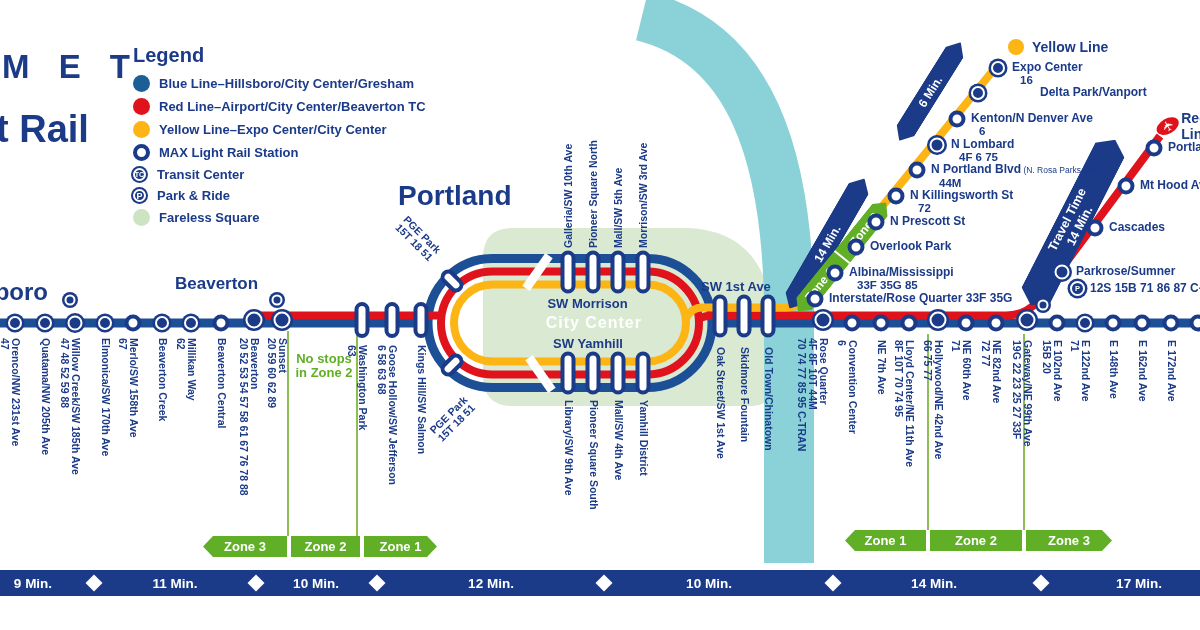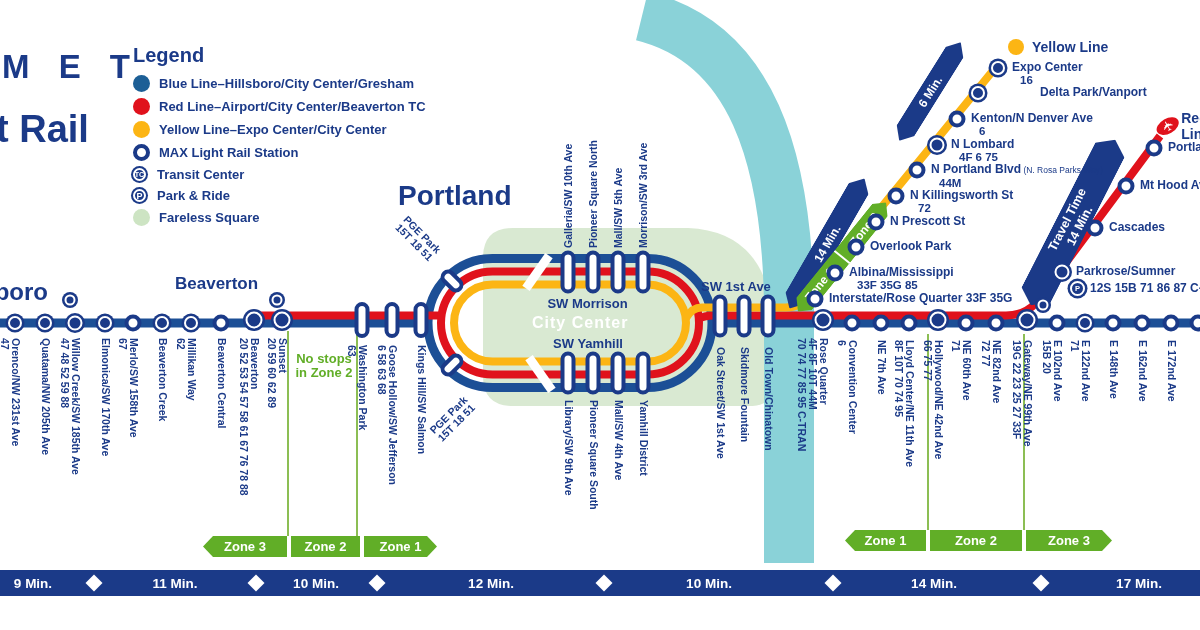--- a/index.html
+++ b/index.html
@@ -113,21 +113,21 @@
       </div>
   </div>
 
   <div class="abs nv" style="left:-56px;top:278px;font-size:24px;font-weight:700">Hillsboro</div>
   <div class="abs nv" style="left:175px;top:274px;font-size:17px;font-weight:700">Beaverton</div>
   <div class="abs nv" style="left:398px;top:180px;font-size:28px;font-weight:700">Portland</div>
 
   <div class="abs" style="left:648px;top:78px;transform:rotate(53deg);transform-origin:0 0;color:#fff;font-size:15px;font-weight:700;letter-spacing:1px;white-space:nowrap">Willamette River</div>
 
   <div class="abs nv" style="left:545px;top:296px;width:85px;text-align:center;font-size:13px;font-weight:700">SW Morrison</div>
-  <div class="abs" style="left:532px;top:314px;width:110px;text-align:left;color:#fff;font-size:16px;font-weight:700;letter-spacing:1px">City Center</div>
+  <div class="abs" style="left:532px;top:314px;width:110px;text-align:right;color:#fff;font-size:16px;font-weight:700;letter-spacing:1px">City Center</div>
   <div class="abs nv" style="left:548px;top:336px;width:80px;text-align:center;font-size:13px;font-weight:700">SW Yamhill</div>
   <div class="abs nv" style="left:701px;top:279px;font-size:13px;font-weight:700">SW 1st Ave</div>
 
   <div class="diaglab" style="left:409px;top:214px;transform:rotate(45deg)">
     <div>PGE Park</div>
       <div>15T 18 51</div>
   </div>
   <div class="diaglab" style="left:428px;top:428px;transform:rotate(-45deg)">
     <div>PGE Park</div>
       <div>15T 18 51</div>

